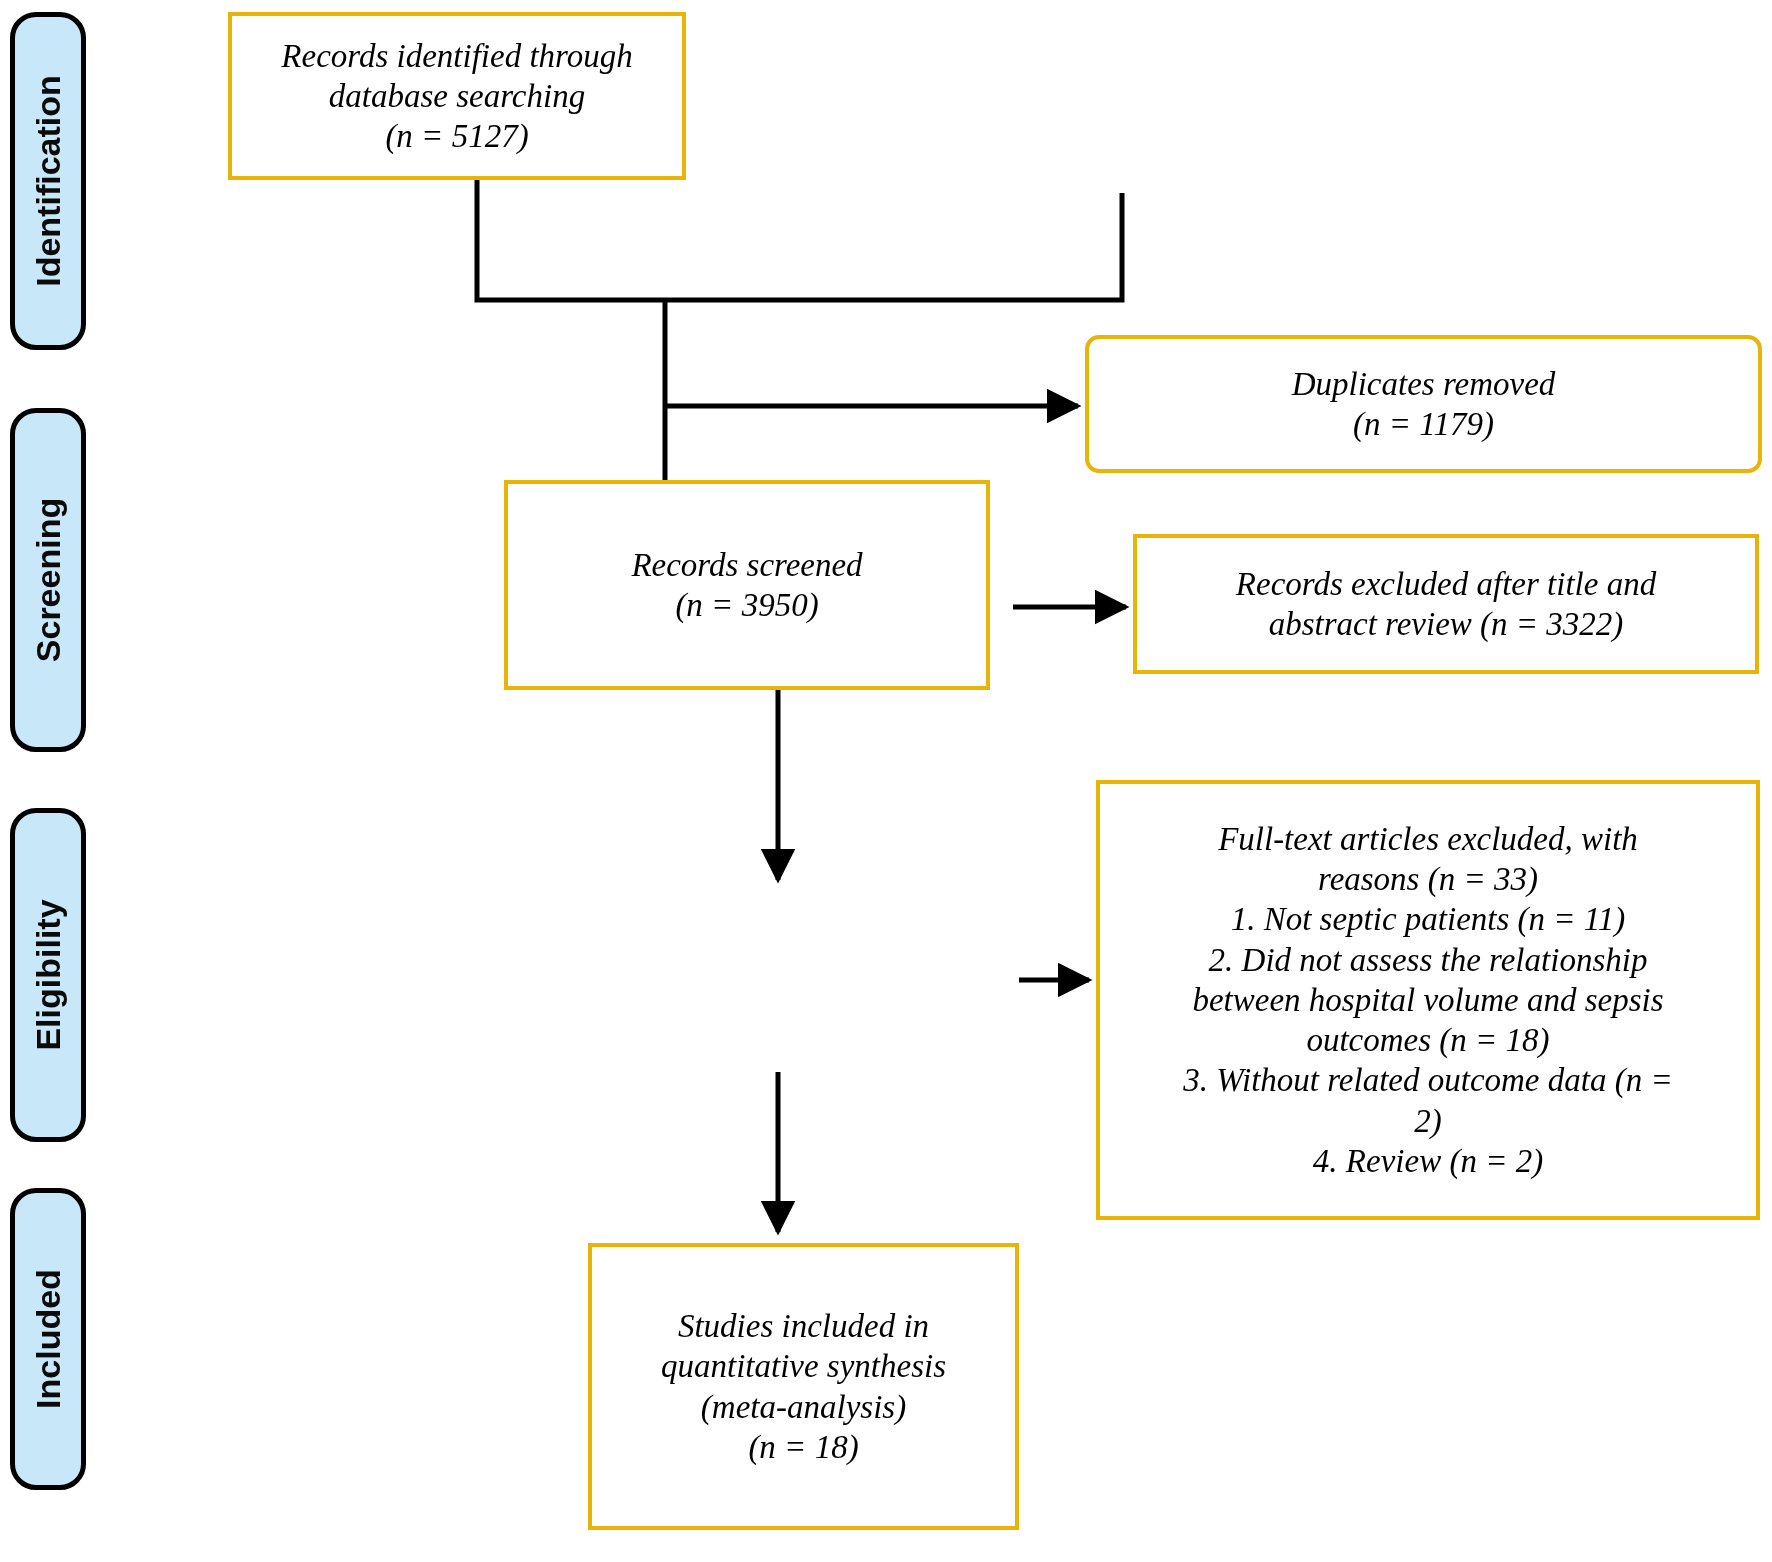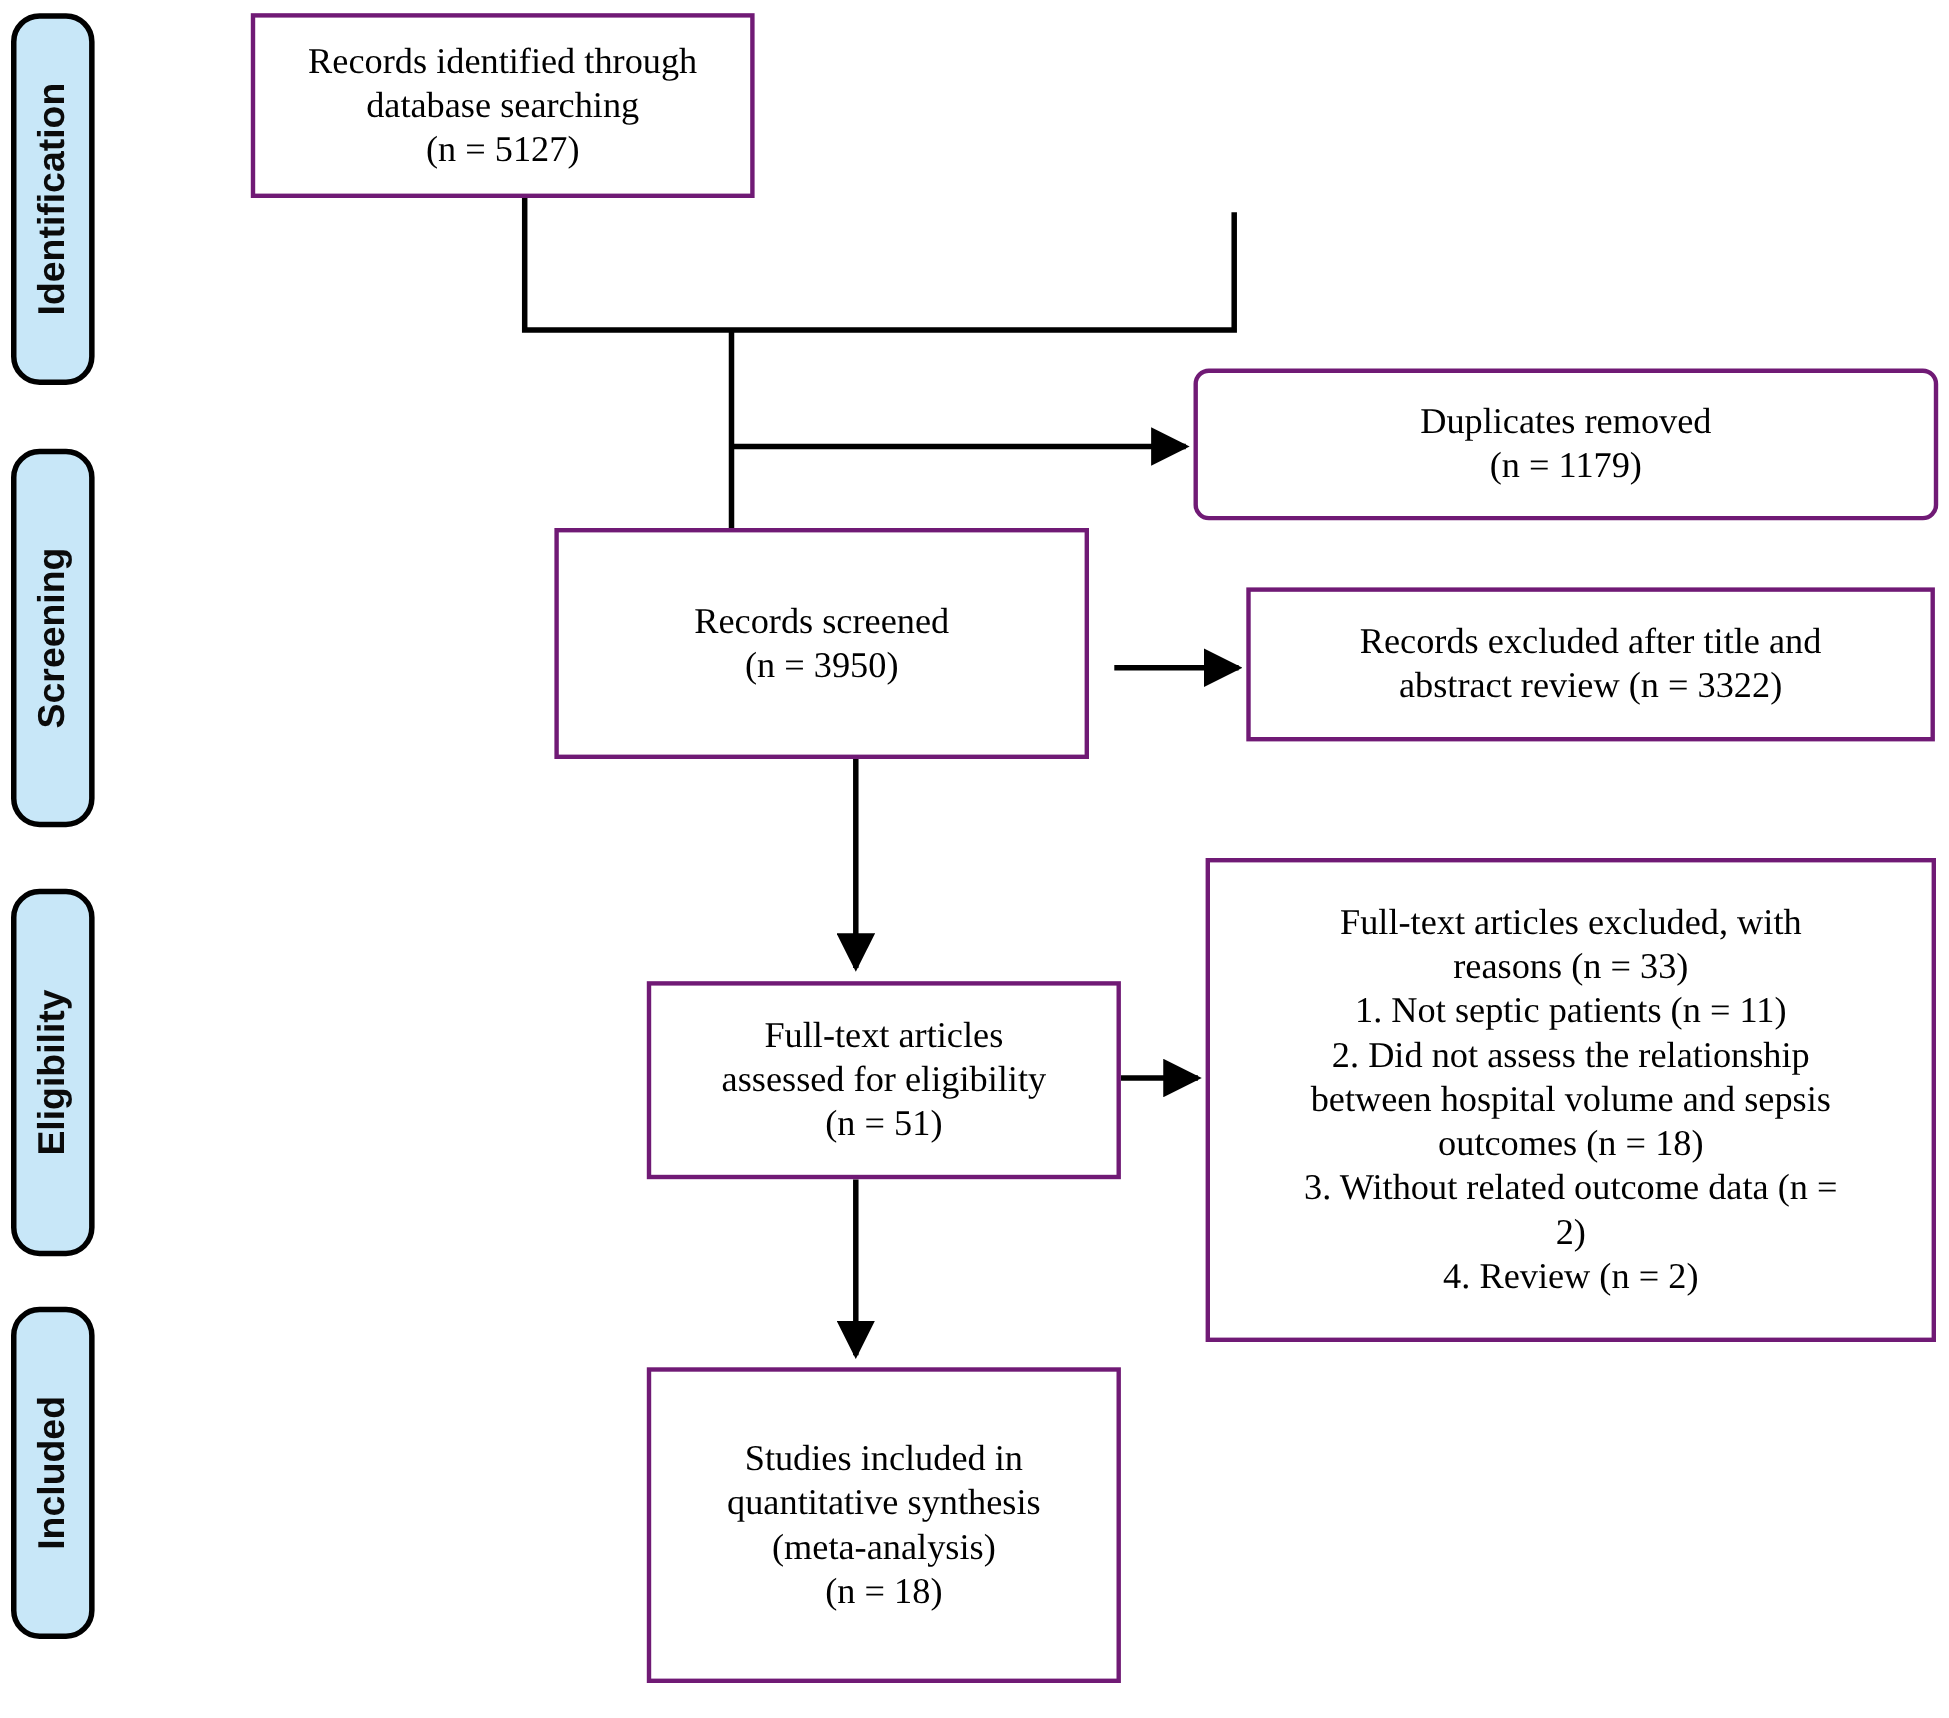--- a/index.html
+++ b/index.html
@@ -24,30 +24,31 @@
     font-weight:bold;
     font-size:34px;
     letter-spacing:0px;
     color:#0b0b0b;
   }
 
   
   .fbox{
     position:absolute;
     background:#ffffff;
-    border:4px solid #701a75;
+    border:4px solid #eab308;
     box-sizing:border-box;
     display:flex;
     align-items:center;
     justify-content:center;
     text-align:center;
     padding:4px 10px;
     line-height:1.22;
     font-size:33px;
     color:#000;
+    font-style:italic;
   }
   .fbox .btext{display:block;width:100%;white-space:pre-line;}
 
   
   #links{position:absolute;left:0;top:0;width:1772px;height:1562px;}
 </style>
 </head>
 <body>
 
 <div id="stage">
@@ -104,25 +105,20 @@
   <div class="fbox" style="left:504px; top:480px; width:486px; height:210px;">
     <span class="btext">Records screened
 (n = 3950)</span>
   </div>
 
   <div class="fbox" style="left:1133px; top:534px; width:626px; height:140px;">
     <span class="btext">Records excluded after title and
 abstract review (n = 3322)</span>
   </div>
 
-  <div class="fbox" style="left:588px; top:892px; width:431px; height:180px;">
-    <span class="btext">Full-text articles
-assessed for eligibility
-(n = 51)</span>
-  </div>
 
   <div class="fbox" style="left:1096px; top:780px; width:664px; height:440px;">
     <span class="btext">Full-text articles excluded, with
 reasons (n = 33)
 1. Not septic patients (n = 11)
 2. Did not assess the relationship
 between hospital volume and sepsis
 outcomes (n = 18)
 3. Without related outcome data (n =
 2)

